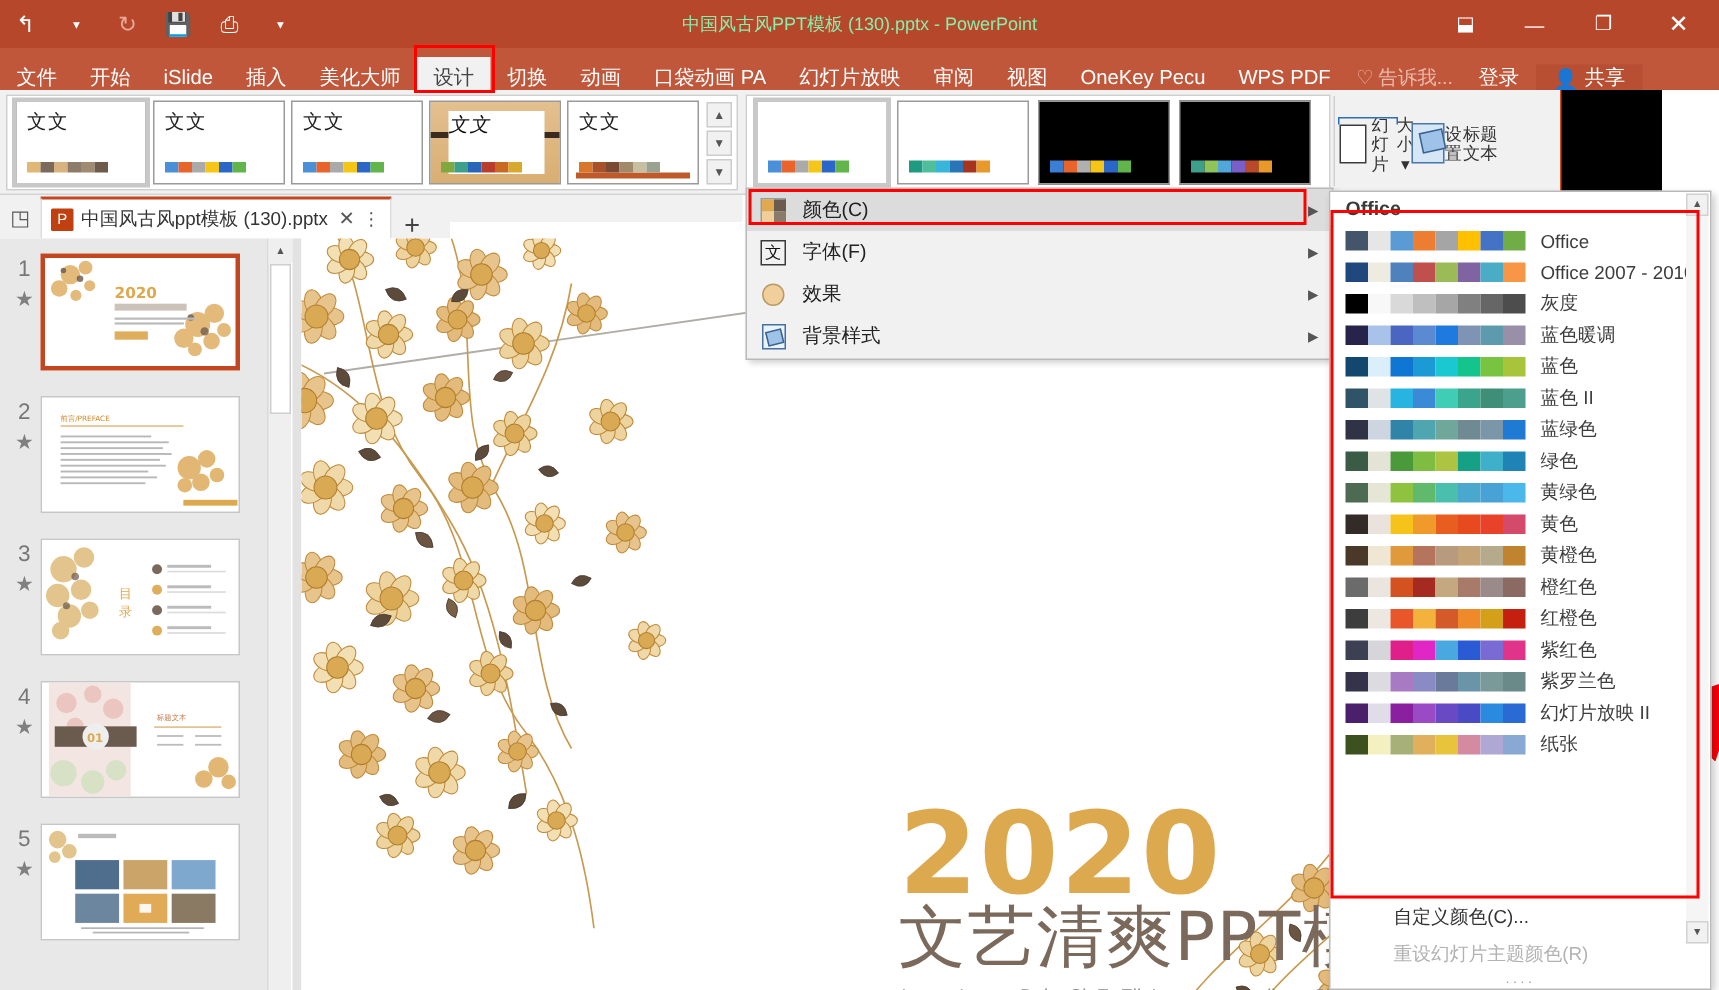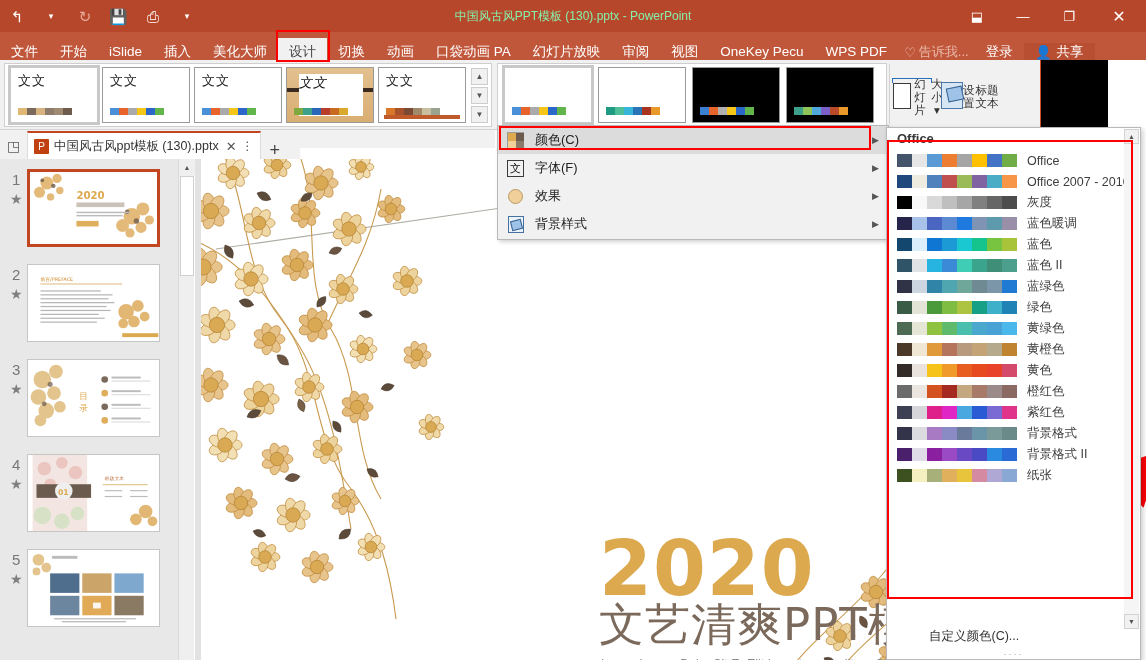--- a/index.html
+++ b/index.html
@@ -1266,59 +1266,72 @@
             <i style="background: rgb(95, 186, 107);"></i>
             <i style="background: rgb(75, 191, 174);"></i>
             <i style="background: rgb(74, 168, 207);"></i>
             <i style="background: rgb(72, 162, 214);"></i>
             <i style="background: rgb(74, 184, 234);"></i>
           </div>
           <span class="sm-label">黄绿色</span>
         </div>
         <div class="sm-row">
           <div class="sw">
+            <i style="background: rgb(51, 43, 40);"></i>
+            <i style="background: rgb(233, 226, 221);"></i>
+            <i style="background: rgb(245, 195, 26);"></i>
+            <i style="background: rgb(240, 154, 44);"></i>
+            <i style="background: rgb(232, 94, 32);"></i>
+            <i style="background: rgb(232, 74, 31);"></i>
+            <i style="background: rgb(232, 67, 42);"></i>
+            <i style="background: rgb(212, 74, 106);"></i>
+          </div>
+          <span class="sm-label">黄色</span>
+        </div>
+        <div class="sm-row">
+          <div class="sw">
             <i style="background: rgb(74, 56, 40);"></i>
             <i style="background: rgb(240, 230, 212);"></i>
             <i style="background: rgb(224, 154, 60);"></i>
             <i style="background: rgb(180, 117, 92);"></i>
             <i style="background: rgb(184, 154, 127);"></i>
             <i style="background: rgb(196, 163, 118);"></i>
             <i style="background: rgb(181, 170, 140);"></i>
             <i style="background: rgb(192, 132, 48);"></i>
           </div>
           <span class="sm-label">黄橙色</span>
         </div>
         <div class="sm-row">
           <div class="sw">
-            <i style="background: rgb(51, 43, 40);"></i>
-            <i style="background: rgb(233, 226, 221);"></i>
-            <i style="background: rgb(245, 195, 26);"></i>
-            <i style="background: rgb(240, 154, 44);"></i>
-            <i style="background: rgb(232, 94, 32);"></i>
-            <i style="background: rgb(232, 74, 31);"></i>
-            <i style="background: rgb(232, 67, 42);"></i>
-            <i style="background: rgb(212, 74, 106);"></i>
-          </div>
-          <span class="sm-label">黄色</span>
-        </div>
-        <div class="sm-row">
-          <div class="sw">
             <i style="background: rgb(107, 107, 107);"></i>
             <i style="background: rgb(234, 230, 223);"></i>
             <i style="background: rgb(212, 82, 31);"></i>
             <i style="background: rgb(165, 42, 31);"></i>
             <i style="background: rgb(196, 168, 127);"></i>
             <i style="background: rgb(168, 122, 106);"></i>
             <i style="background: rgb(154, 138, 138);"></i>
             <i style="background: rgb(138, 106, 98);"></i>
           </div>
           <span class="sm-label">橙红色</span>
         </div>
         <div class="sm-row">
           <div class="sw">
+            <i style="background: rgb(61, 61, 61);"></i>
+            <i style="background: rgb(236, 231, 224);"></i>
+            <i style="background: rgb(232, 86, 42);"></i>
+            <i style="background: rgb(242, 178, 60);"></i>
+            <i style="background: rgb(212, 90, 42);"></i>
+            <i style="background: rgb(239, 138, 42);"></i>
+            <i style="background: rgb(212, 160, 26);"></i>
+            <i style="background: rgb(196, 31, 15);"></i>
+          </div>
+          <span class="sm-label">红橙色</span>
+        </div>
+        <div class="sm-row">
+          <div class="sw">
             <i style="background: rgb(61, 64, 82);"></i>
             <i style="background: rgb(214, 214, 218);"></i>
             <i style="background: rgb(224, 32, 138);"></i>
             <i style="background: rgb(224, 38, 196);"></i>
             <i style="background: rgb(74, 168, 224);"></i>
             <i style="background: rgb(42, 90, 212);"></i>
             <i style="background: rgb(122, 106, 212);"></i>
             <i style="background: rgb(224, 52, 138);"></i>
           </div>
           <span class="sm-label">紫红色</span>
@@ -1327,34 +1340,34 @@
           <div class="sw">
             <i style="background: rgb(51, 51, 74);"></i>
             <i style="background: rgb(220, 220, 224);"></i>
             <i style="background: rgb(168, 122, 196);"></i>
             <i style="background: rgb(138, 138, 196);"></i>
             <i style="background: rgb(106, 122, 154);"></i>
             <i style="background: rgb(106, 149, 168);"></i>
             <i style="background: rgb(122, 154, 154);"></i>
             <i style="background: rgb(106, 138, 138);"></i>
           </div>
-          <span class="sm-label">背景格式</span>
+          <span class="sm-label">紫罗兰色</span>
         </div>
         <div class="sm-row">
           <div class="sw">
             <i style="background: rgb(74, 31, 107);"></i>
             <i style="background: rgb(224, 220, 232);"></i>
             <i style="background: rgb(138, 31, 160);"></i>
             <i style="background: rgb(154, 74, 196);"></i>
             <i style="background: rgb(106, 74, 196);"></i>
             <i style="background: rgb(74, 74, 196);"></i>
             <i style="background: rgb(42, 138, 224);"></i>
             <i style="background: rgb(42, 106, 212);"></i>
           </div>
-          <span class="sm-label">背景格式 II</span>
+          <span class="sm-label">幻灯片放映 II</span>
         </div>
         <div class="sm-row">
           <div class="sw">
             <i style="background: rgb(61, 80, 32);"></i>
             <i style="background: rgb(245, 240, 192);"></i>
             <i style="background: rgb(168, 176, 122);"></i>
             <i style="background: rgb(224, 176, 92);"></i>
             <i style="background: rgb(232, 196, 60);"></i>
             <i style="background: rgb(212, 138, 160);"></i>
             <i style="background: rgb(176, 168, 212);"></i>
@@ -1362,18 +1375,19 @@
           </div>
           <span class="sm-label">纸张</span>
         </div>
       </div>
     <div class="sm-scroll">
       <div class="ar">▲</div>
       <div class="ar bot">▼</div>
     </div>
     <div class="sm-foot">
       <div class="fi">自定义颜色(C)...</div>
+      <div class="fi disabled">重设幻灯片主题颜色(R)</div>
       <div class="sm-grip">····</div>
     </div>
   </div>
   <div class="sm-red-box"></div>
 
 </div>
 
 </body></html>

